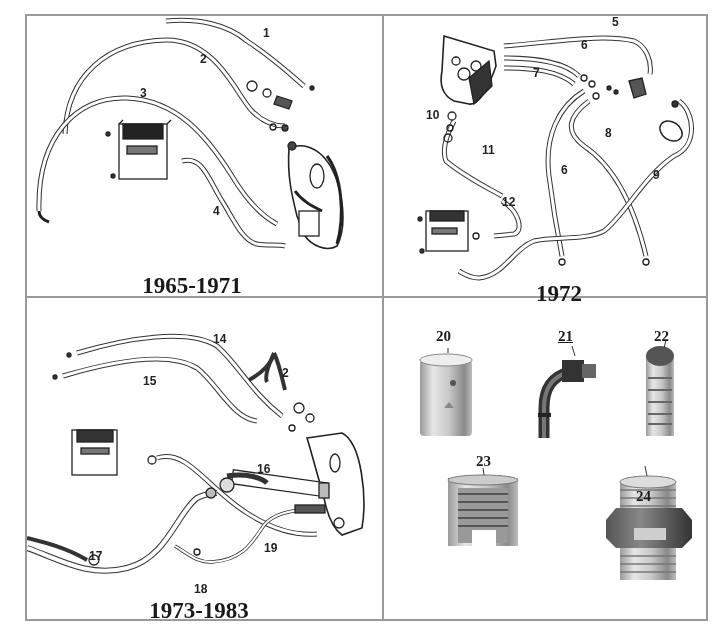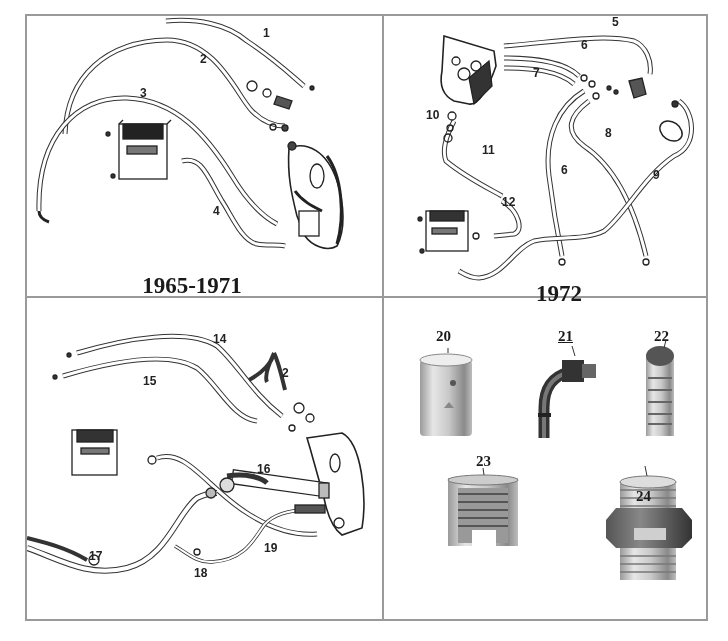--- a/index.html
+++ b/index.html
@@ -180,21 +180,22 @@
       <rect x="268" y="207" width="30" height="8" fill="#555"></rect>
       <circle cx="170" cy="254" r="3"></circle>
     </g>
   </svg>
   <div class="num" style="left:186px;top:34px;">14</div>
   <div class="num" style="left:255px;top:68px;">2</div>
   <div class="num" style="left:116px;top:76px;">15</div>
   <div class="num" style="left:230px;top:164px;">16</div>
   <div class="num" style="left:237px;top:243px;">19</div>
   <div class="num" style="left:62px;top:251px;">17</div>
-  <div class="num" style="left:167px;top:268px;">18</div>
+  <div class="num" style="left:167px;top:284px;">18</div>
+  <div class="caption" style="left:97px;top:300px;width:150px;">1973-1983</div>
 </div>
 
 <div class="panel" style="left:384px;top:298px;width:322px;height:323px;">
   <svg width="322" height="323">
     <defs>
       <linearGradient id="metal" x1="0" x2="1" y1="0" y2="0">
         <stop offset="0" stop-color="#9a9a9a"></stop>
         <stop offset="0.25" stop-color="#e6e6e6"></stop>
         <stop offset="0.55" stop-color="#c9c9c9"></stop>
         <stop offset="0.85" stop-color="#8a8a8a"></stop>

